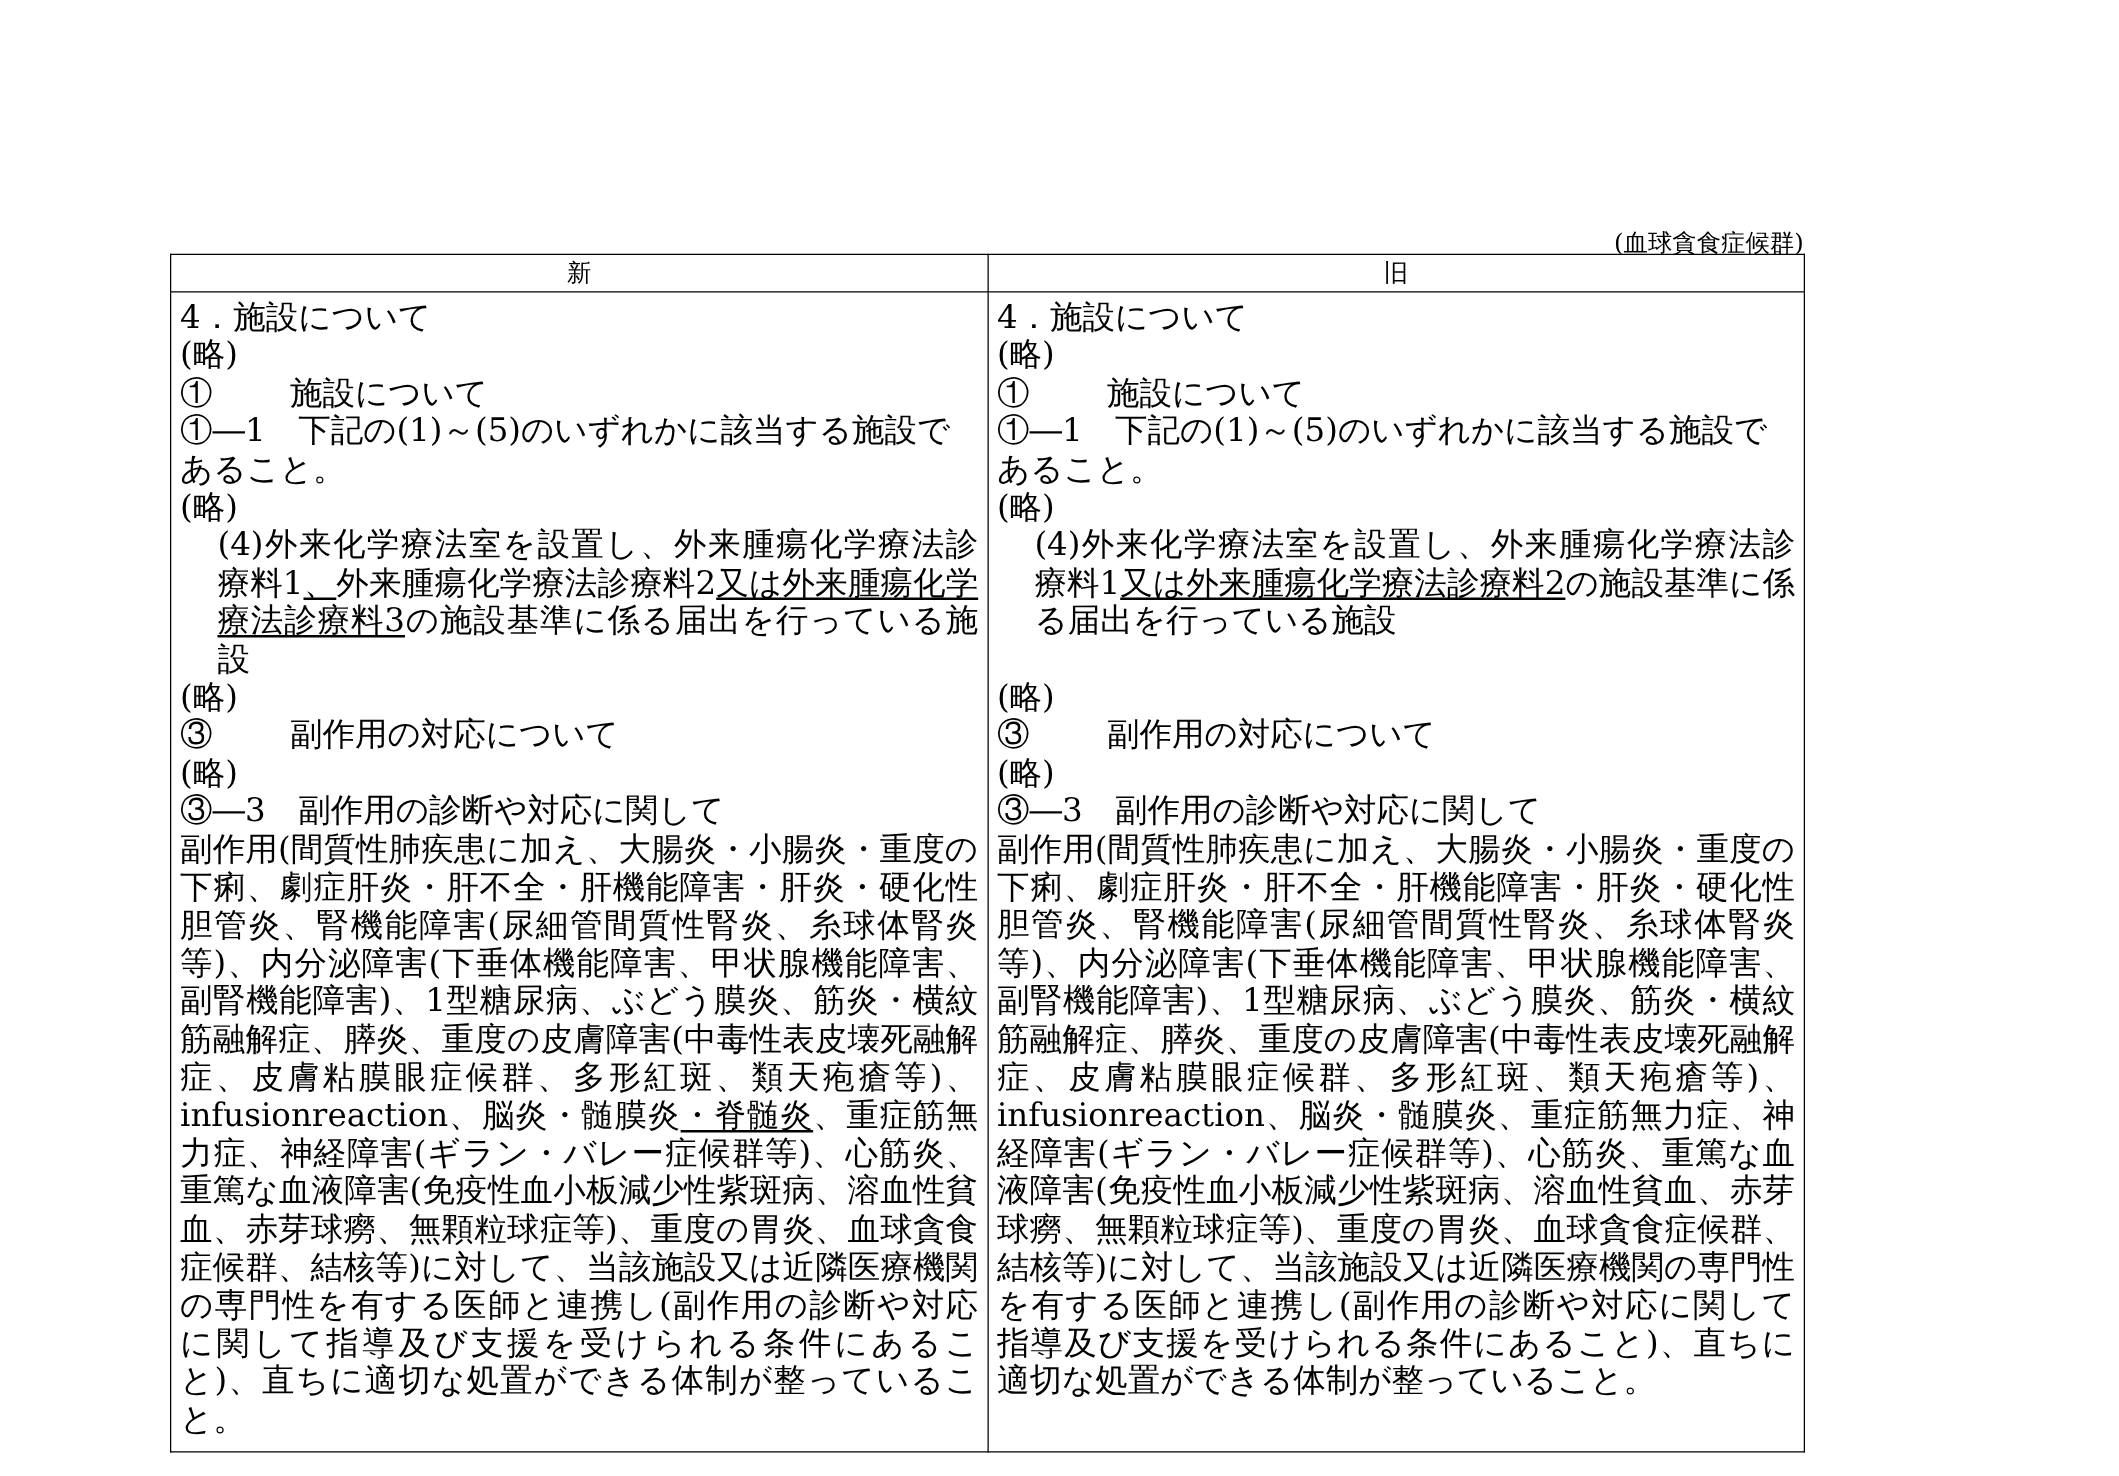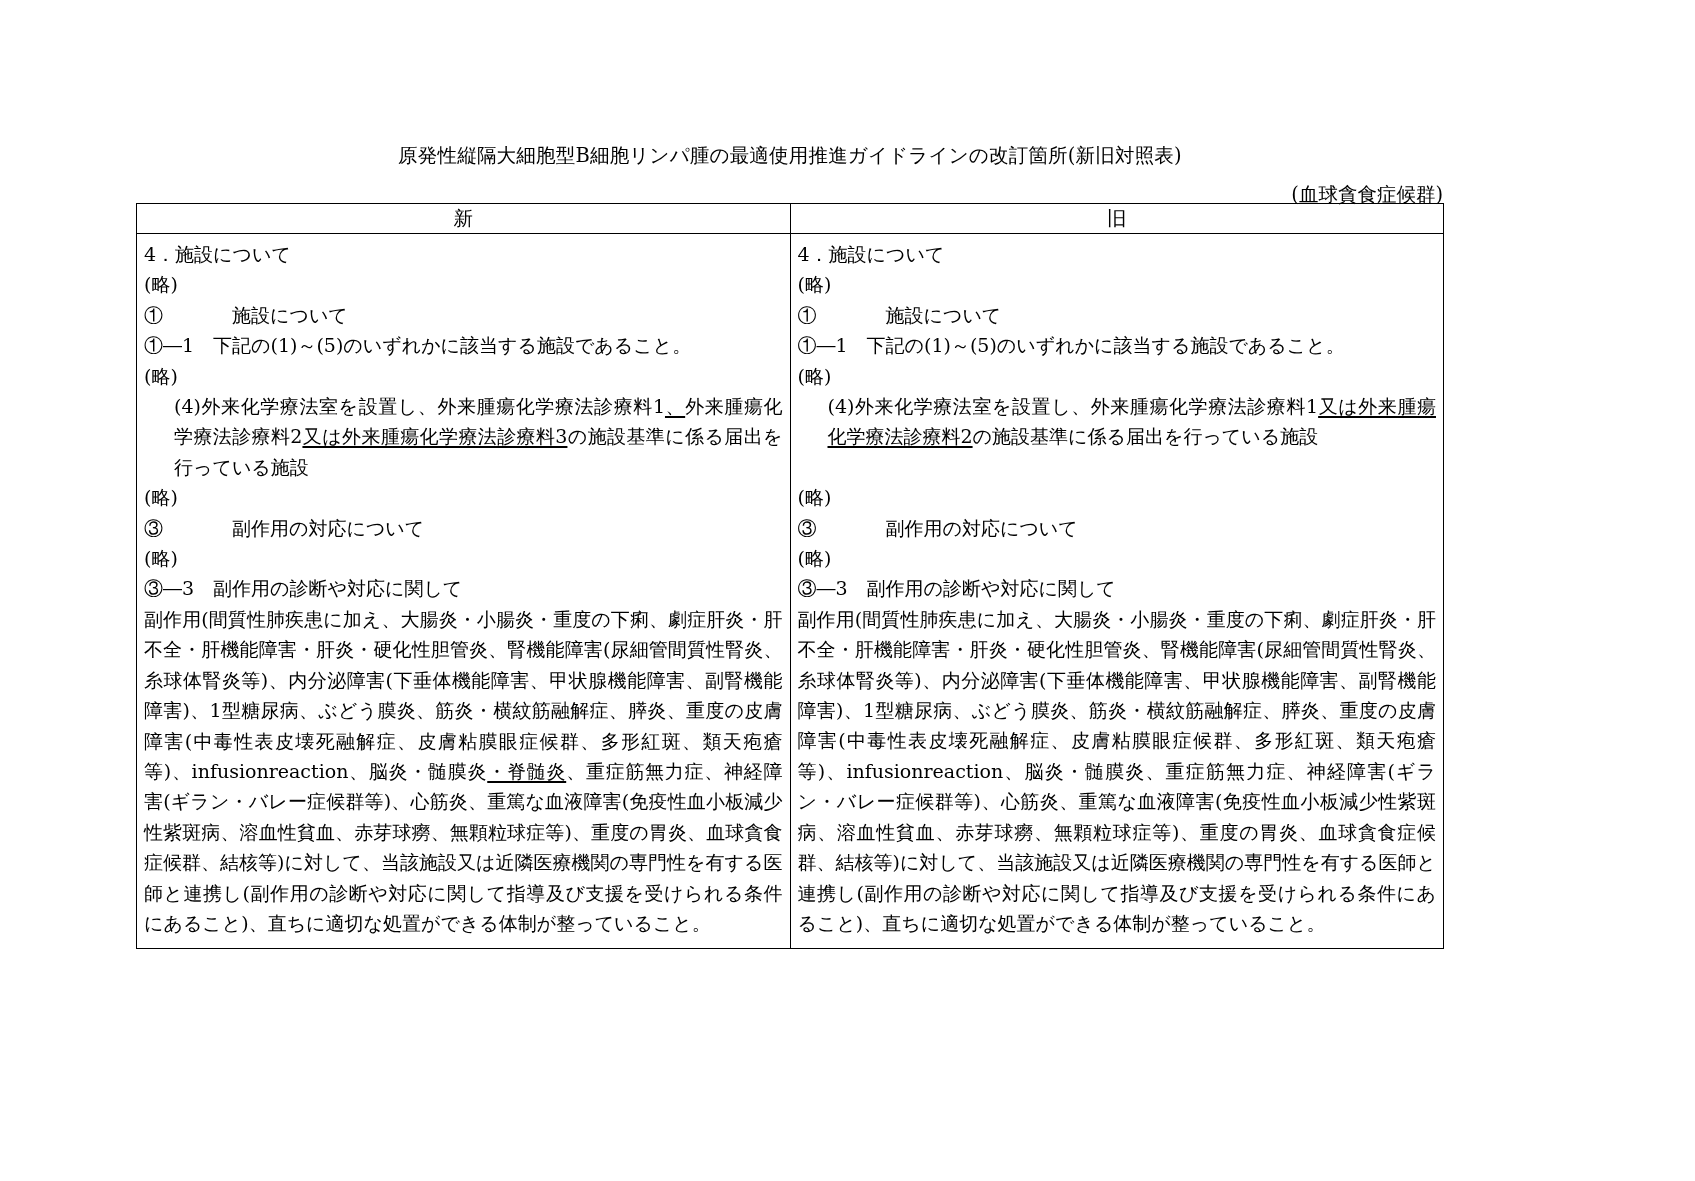--- a/index.html
+++ b/index.html
@@ -58,21 +58,21 @@
     text-align: center;
     height: 29px;
     line-height: 29px;
   }
   table.compare td {
     padding: 5px 7px 10px 7px;
   }
   .col-new, .col-old { width: 50%; }
 
   .body-text {
-    font-size: 19px;
+    font-size: 26px;
     line-height: 30.4px;
   }
   .body-text p {
     margin: 0;
     text-indent: 0;
   }
   .p-hang2 {
     padding-left: 30px;
     text-indent: -30px;
   }
@@ -91,21 +91,20 @@
   .justified {
     text-align: justify;
     text-justify: inter-character;
   }
 </style>
 </head>
 <body>
 
 <div class="page">
 
-  <div class="doc-title">原発性縦隔大細胞型B細胞リンパ腫の最適使用推進ガイドラインの改訂箇所(新旧対照表)</div>
 
   <div class="note-line">(血球貪食症候群)</div>
 
   <table class="compare">
     <colgroup>
       <col class="col-new">
       <col class="col-old">
     </colgroup>
     <thead>
       <tr>

